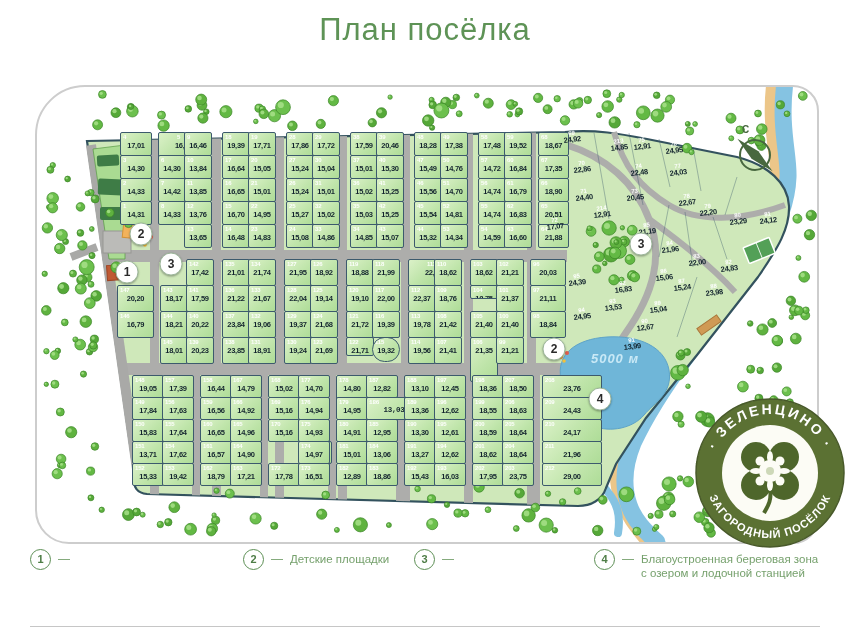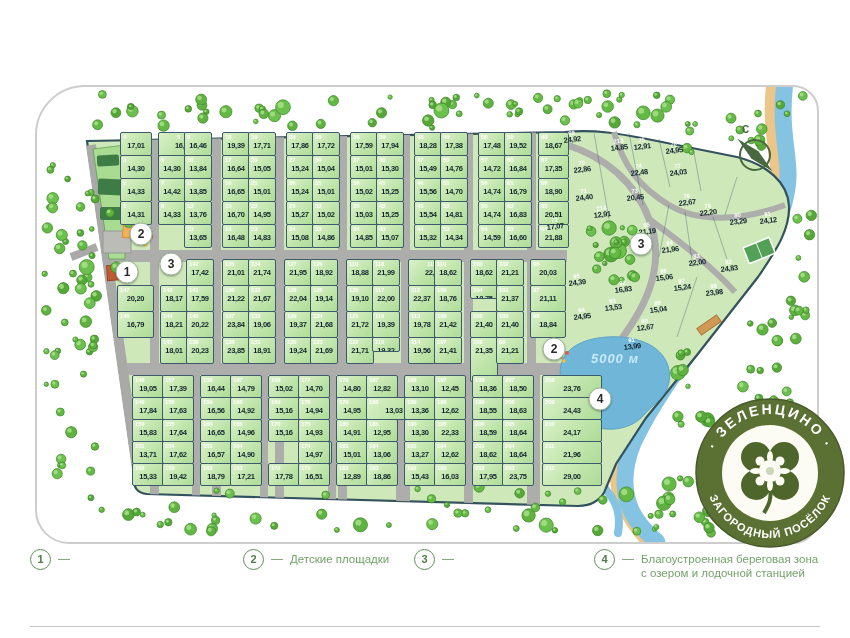--- a/index.html
+++ b/index.html
@@ -31,20 +31,21 @@
         color:#4e7d46;font-size:11px;font-weight:bold;text-align:center;line-height:19px;flex:none;}
   .ldash{line-height:21px;font-size:12px;}
   .ltext{font-size:11.5px;line-height:14px;padding-top:3px;}
   .baseline{position:absolute;left:30px;top:626px;width:790px;height:1px;background:#c6c6c6;}
 </style>
 </head>
 <body>
 
 <div class="page">
 
+  <h1 class="title">План посёлка</h1>
 
   <div class="card">
     <svg class="map-svg" viewBox="0 0 780 455">
       <defs>
         <clipPath id="bclip">
           <path d="M50,54 L528,45 C558,42 584,47 610,52 L700,70 C731,78 751,96 752,119 C753,141 741,161 721,190 L660,268 L609,331 L579,377 L569,401 C565,413 554,419 541,419 L110,407 C100,406 96,400 98,392 Z"></path>
         </clipPath>
       </defs>
 
       <path d="M737,-5 C731,40 742,70 741,92 C740,115 730,140 711,169 C691,198 664,232 641,264 C619,293 601,322 589,348 C580,370 577,392 585,413 C590,428 600,440 612,455" stroke="#ecc689" stroke-width="15" fill="none"></path>
@@ -754,21 +755,21 @@
         <div class="cell" style="left: 275px; top: 45px; width: 28px; height: 24px;">
           <span class="n">29</span>
           <span class="a">17,72</span>
         </div>
         <div class="cell" style="left: 313px; top: 45px; width: 28px; height: 24px;">
           <span class="n">38</span>
           <span class="a">17,59</span>
         </div>
         <div class="cell" style="left: 339px; top: 45px; width: 28px; height: 24px;">
           <span class="n">39</span>
-          <span class="a">17,94</span>
+          <span class="a">20,46</span>
         </div>
         <div class="cell" style="left: 377px; top: 45px; width: 28px; height: 24px;">
           <span class="n">48</span>
           <span class="a">18,28</span>
         </div>
         <div class="cell" style="left: 403px; top: 45px; width: 28px; height: 24px;">
           <span class="n">49</span>
           <span class="a">17,38</span>
         </div>
         <div class="cell" style="left: 441px; top: 45px; width: 28px; height: 24px;">
@@ -1176,25 +1177,25 @@
           <span class="a">18,91</span>
         </div>
         <div class="cell" style="left: 247px; top: 250px; width: 28px; height: 27px;">
           <span class="n">130</span>
           <span class="a">19,24</span>
         </div>
         <div class="cell" style="left: 273px; top: 250px; width: 28px; height: 27px;">
           <span class="n">123</span>
           <span class="a">21,69</span>
         </div>
-        <div class="cell" style="left: 309px; top: 250px; width: 28px; height: 27px;">
+        <div class="cell" style="left: 309px; top: 250px; width: 28px; height: 19px;">
           <span class="n">122</span>
           <span class="a">21,71</span>
         </div>
-        <div class="cell" style="left: 335px; top: 250px; width: 28px; height: 15px;">
+        <div class="cell" style="left: 335px; top: 250px; width: 28px; height: 25px; border-radius: 13px;">
           <span class="n">115</span>
           <span class="a">19,32</span>
         </div>
         <div class="cell" style="left: 371px; top: 250px; width: 28px; height: 27px;">
           <span class="n">114</span>
           <span class="a">19,56</span>
         </div>
         <div class="cell" style="left: 397px; top: 250px; width: 28px; height: 27px;">
           <span class="n">107</span>
           <span class="a">21,41</span>
@@ -1280,21 +1281,21 @@
           <span class="a">15,16</span>
         </div>
         <div class="cell" style="left: 261px; top: 310px; width: 32px; height: 23px;">
           <span class="n">176</span>
           <span class="a">14,94</span>
         </div>
         <div class="cell" style="left: 299px; top: 310px; width: 32px; height: 23px;">
           <span class="n">179</span>
           <span class="a">14,95</span>
         </div>
-        <div class="cell" style="left: 329px; top: 310px; width: 56px; height: 23px;">
+        <div class="cell" style="left: 329px; top: 310px; width: 56px; height: 23px; font-family: Liberation Mono, monospace;">
           <span class="n">186</span>
           <span class="a">13,03</span>
         </div>
         <div class="cell" style="left: 367px; top: 310px; width: 32px; height: 23px;">
           <span class="n">189</span>
           <span class="a">13,36</span>
         </div>
         <div class="cell" style="left: 397px; top: 310px; width: 32px; height: 23px;">
           <span class="n">196</span>
           <span class="a">12,62</span>
@@ -1342,21 +1343,21 @@
         <div class="cell" style="left: 329px; top: 332px; width: 32px; height: 23px;">
           <span class="n">185</span>
           <span class="a">12,95</span>
         </div>
         <div class="cell" style="left: 367px; top: 332px; width: 32px; height: 23px;">
           <span class="n">190</span>
           <span class="a">13,30</span>
         </div>
         <div class="cell" style="left: 397px; top: 332px; width: 32px; height: 23px;">
           <span class="n">195</span>
-          <span class="a">22,33</span>
+          <span class="a">12,61</span>
         </div>
         <div class="cell" style="left: 435px; top: 332px; width: 32px; height: 23px;">
           <span class="n">200</span>
           <span class="a">18,59</span>
         </div>
         <div class="cell" style="left: 465px; top: 332px; width: 32px; height: 23px;">
           <span class="n">205</span>
           <span class="a">18,64</span>
         </div>
         <div class="cell" style="left: 505px; top: 332px; width: 60px; height: 23px;">

